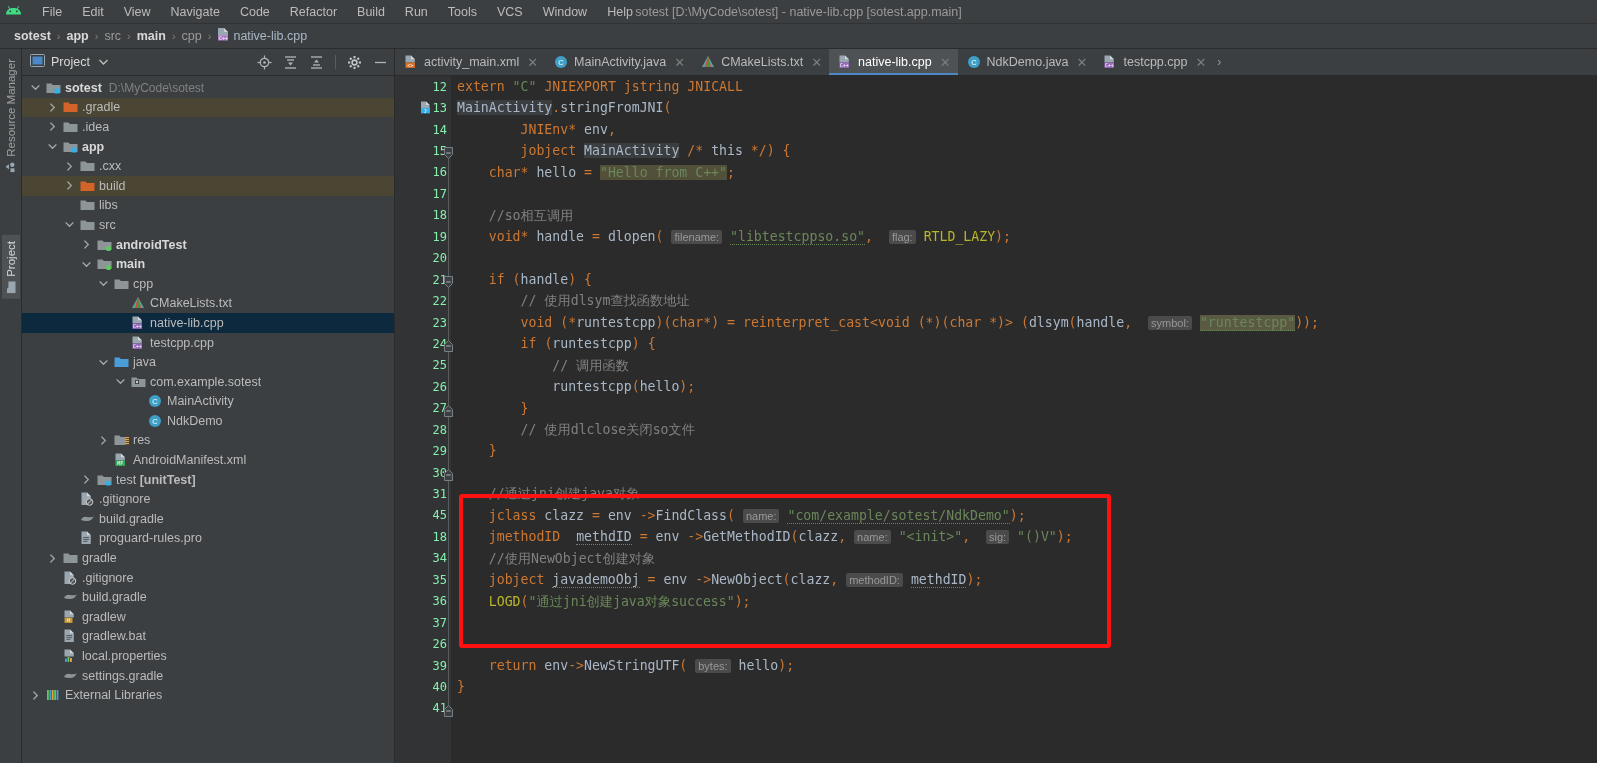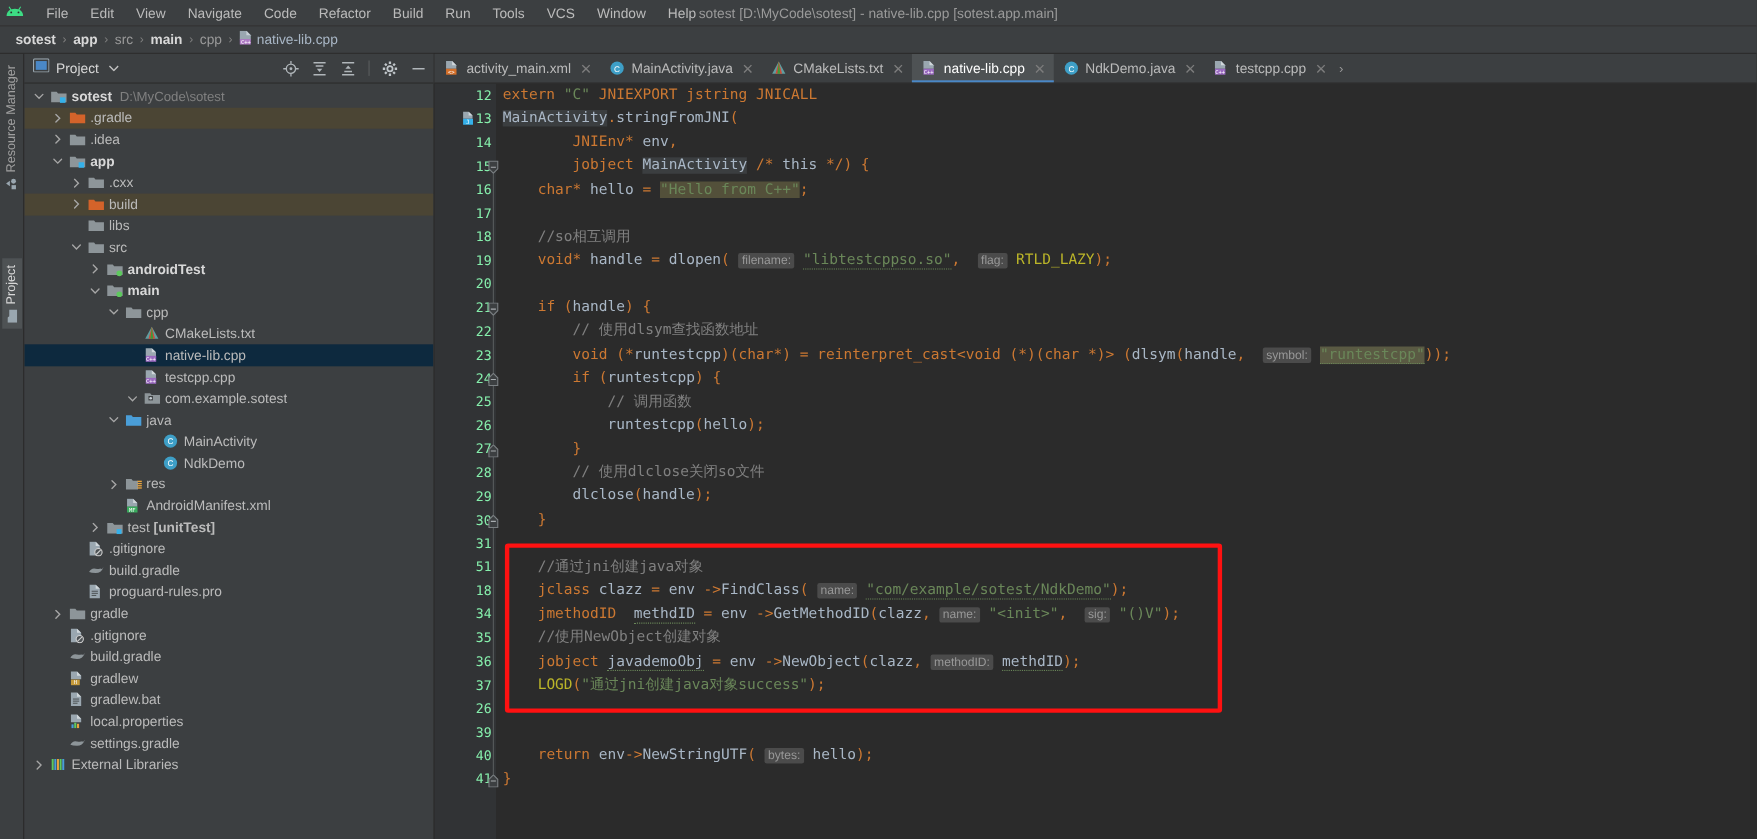--- a/index.html
+++ b/index.html
@@ -531,46 +531,46 @@
             <svg width="15" height="14" viewBox="0 0 15 14">
               <path d="M1.5 0.5h5.5l3.8 3.8v3.3H1.5z" fill="#9aa7b0"></path>
               <path d="M7 0.5l3.8 3.8H7z" fill="#d0d7db"></path>
               <rect x="1.5" y="7.5" width="9.5" height="5.4" fill="#9a69c0"></rect>
               <text x="6.2" y="12" font-size="5" fill="#ffffff" text-anchor="middle" font-family="monospace">C++</text>
             </svg>
           </span>
           <span class="tlabel">testcpp.cpp</span>
         </div>
         <div class="trow">
+          <span class="arrow" style="margin-left: 76px;">
+            <svg width="9" height="9" viewBox="0 0 9 9">
+              <path d="M1 2.8 L4.5 6.3 L8 2.8" fill="none" stroke="#a6a6a6" stroke-width="1.25" stroke-linecap="round"></path>
+            </svg>
+          </span>
+          <span class="ticon" style="margin-left: 4px;">
+            <svg width="15" height="14" viewBox="0 0 15 14">
+              <path d="M0.5 2.5h5l1.3 1.6H14.5V12H0.5z" fill="#4a9ed8"></path>
+            </svg>
+          </span>
+          <span class="tlabel">java</span>
+        </div>
+        <div class="trow">
           <span class="arrow" style="margin-left: 93px;">
             <svg width="9" height="9" viewBox="0 0 9 9">
               <path d="M1 2.8 L4.5 6.3 L8 2.8" fill="none" stroke="#a6a6a6" stroke-width="1.25" stroke-linecap="round"></path>
             </svg>
           </span>
           <span class="ticon" style="margin-left: 4px;">
             <svg width="15" height="14" viewBox="0 0 15 14">
               <path d="M0.5 2.5h5l1.3 1.6H14.5V12H0.5z" fill="#8d9599"></path>
               <rect x="4" y="5" width="4" height="4" fill="#3c3f41"></rect>
               <circle cx="6" cy="7" r="1.2" fill="#c8d0d6"></circle>
             </svg>
           </span>
           <span class="tlabel">com.example.sotest</span>
-        </div>
-        <div class="trow">
-          <span class="arrow" style="margin-left: 76px;">
-            <svg width="9" height="9" viewBox="0 0 9 9">
-              <path d="M1 2.8 L4.5 6.3 L8 2.8" fill="none" stroke="#a6a6a6" stroke-width="1.25" stroke-linecap="round"></path>
-            </svg>
-          </span>
-          <span class="ticon" style="margin-left: 4px;">
-            <svg width="15" height="14" viewBox="0 0 15 14">
-              <path d="M0.5 2.5h5l1.3 1.6H14.5V12H0.5z" fill="#4a9ed8"></path>
-            </svg>
-          </span>
-          <span class="tlabel">java</span>
         </div>
         <div class="trow">
           <span class="arrow" style="margin-left: 110px;"></span>
           <span class="ticon" style="margin-left: 4px;">
             <svg width="15" height="14" viewBox="0 0 15 14">
               <circle cx="7" cy="7" r="6" fill="#3e9fc7"></circle>
               <text x="7" y="10" font-size="7.5" fill="#ffffff" text-anchor="middle" font-family="sans-serif">C</text>
             </svg>
           </span>
           <span class="tlabel">MainActivity</span>
@@ -862,21 +862,21 @@
           <div class="gline">22</div>
           <div class="gline">23</div>
           <div class="gline">24</div>
           <div class="gline">25</div>
           <div class="gline">26</div>
           <div class="gline">27</div>
           <div class="gline">28</div>
           <div class="gline">29</div>
           <div class="gline">30</div>
           <div class="gline">31</div>
-          <div class="gline">51</div>
+          <div class="gline">45</div>
           <div class="gline">18</div>
           <div class="gline">34</div>
           <div class="gline">35</div>
           <div class="gline">36</div>
           <div class="gline">37</div>
           <div class="gline">26</div>
           <div class="gline">39</div>
           <div class="gline">40</div>
           <div class="gline">41</div>
           <div style="position: absolute; left: 24px; top: 25.45px;"><svg width="15" height="14" viewBox="0 0 15 14">
@@ -922,21 +922,20 @@
           <div class="cline">&nbsp;&nbsp;&nbsp;&nbsp;<span class="kw">void</span><span class="kw">*</span>&nbsp;handle&nbsp;<span class="kw">=</span>&nbsp;dlopen<span class="kw">(</span>&nbsp;<span class="hintbg">filename:</span>&nbsp;<span class="str wavyg">"libtestcppso.so"</span><span class="kw">,</span>&nbsp;&nbsp;<span class="hintbg">flag:</span>&nbsp;<span class="macro">RTLD_LAZY</span><span class="kw">);</span></div>
           <div class="cline"></div>
           <div class="cline">&nbsp;&nbsp;&nbsp;&nbsp;<span class="kw">if</span>&nbsp;<span class="kw">(</span>handle<span class="kw">)</span>&nbsp;<span class="kw">{</span></div>
           <div class="cline">        <span class="cmt">// 使用dlsym查找函数地址</span></div>
           <div class="cline">&nbsp;&nbsp;&nbsp;&nbsp;&nbsp;&nbsp;&nbsp;&nbsp;<span class="kw">void</span>&nbsp;<span class="kw">(*</span>runtestcpp<span class="kw">)(</span><span class="kw">char</span><span class="kw">*)</span>&nbsp;<span class="kw">=</span>&nbsp;<span class="kw">reinterpret_cast</span><span class="kw">&lt;</span><span class="kw">void</span>&nbsp;<span class="kw">(*)(</span><span class="kw">char</span>&nbsp;<span class="kw">*)&gt;</span>&nbsp;<span class="kw">(</span>dlsym<span class="kw">(</span>handle<span class="kw">,</span>&nbsp;&nbsp;<span class="hintbg">symbol:</span>&nbsp;<span class="str hlsym wavyg">"runtestcpp"</span><span class="kw">));</span></div>
           <div class="cline">&nbsp;&nbsp;&nbsp;&nbsp;&nbsp;&nbsp;&nbsp;&nbsp;<span class="kw">if</span>&nbsp;<span class="kw">(</span>runtestcpp<span class="kw">)</span>&nbsp;<span class="kw">{</span></div>
           <div class="cline">            <span class="cmt">// 调用函数</span></div>
           <div class="cline">&nbsp;&nbsp;&nbsp;&nbsp;&nbsp;&nbsp;&nbsp;&nbsp;&nbsp;&nbsp;&nbsp;&nbsp;runtestcpp<span class="kw">(</span>hello<span class="kw">);</span></div>
           <div class="cline">&nbsp;&nbsp;&nbsp;&nbsp;&nbsp;&nbsp;&nbsp;&nbsp;<span class="kw">}</span></div>
           <div class="cline">        <span class="cmt">// 使用dlclose关闭so文件</span></div>
-          <div class="cline">&nbsp;&nbsp;&nbsp;&nbsp;&nbsp;&nbsp;&nbsp;&nbsp;dlclose<span class="kw">(</span>handle<span class="kw">);</span></div>
           <div class="cline">&nbsp;&nbsp;&nbsp;&nbsp;<span class="kw">}</span></div>
           <div class="cline"></div>
           <div class="cline">    <span class="cmt">//通过jni创建java对象</span></div>
           <div class="cline">&nbsp;&nbsp;&nbsp;&nbsp;<span class="kw">jclass</span>&nbsp;clazz&nbsp;<span class="kw">=</span>&nbsp;env&nbsp;<span class="kw">-&gt;</span>FindClass<span class="kw">(</span>&nbsp;<span class="hintbg">name:</span>&nbsp;<span class="str wavyg">"com/example/sotest/NdkDemo"</span><span class="kw">);</span></div>
           <div class="cline">&nbsp;&nbsp;&nbsp;&nbsp;<span class="kw">jmethodID</span>&nbsp;&nbsp;<span class="wavyg">methdID</span>&nbsp;<span class="kw">=</span>&nbsp;env&nbsp;<span class="kw">-&gt;</span>GetMethodID<span class="kw">(</span>clazz<span class="kw">,</span>&nbsp;<span class="hintbg">name:</span>&nbsp;<span class="str">"&lt;init&gt;"</span><span class="kw">,</span>&nbsp;&nbsp;<span class="hintbg">sig:</span>&nbsp;<span class="str">"()V"</span><span class="kw">);</span></div>
           <div class="cline">    <span class="cmt">//使用NewObject创建对象</span></div>
           <div class="cline">&nbsp;&nbsp;&nbsp;&nbsp;<span class="kw">jobject</span>&nbsp;<span class="wavyg">javademoObj</span>&nbsp;<span class="kw">=</span>&nbsp;env&nbsp;<span class="kw">-&gt;</span>NewObject<span class="kw">(</span>clazz<span class="kw">,</span>&nbsp;<span class="hintbg">methodID:</span>&nbsp;<span class="wavyg">methdID</span><span class="kw">);</span></div>
           <div class="cline">&nbsp;&nbsp;&nbsp;&nbsp;<span class="macro">LOGD</span><span class="kw">(</span><span class="str">"通过jni创建java对象success"</span><span class="kw">);</span></div>
           <div class="cline"></div>
           <div class="cline"></div>

